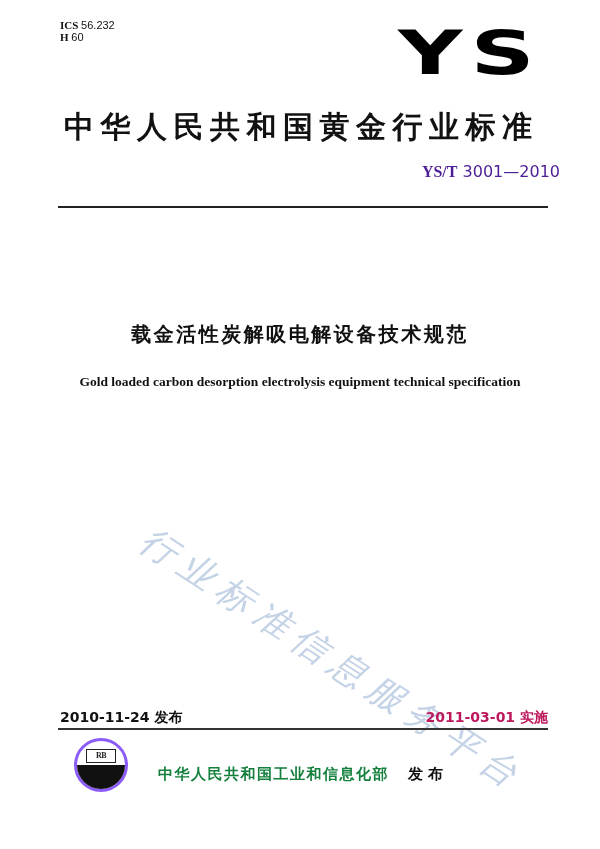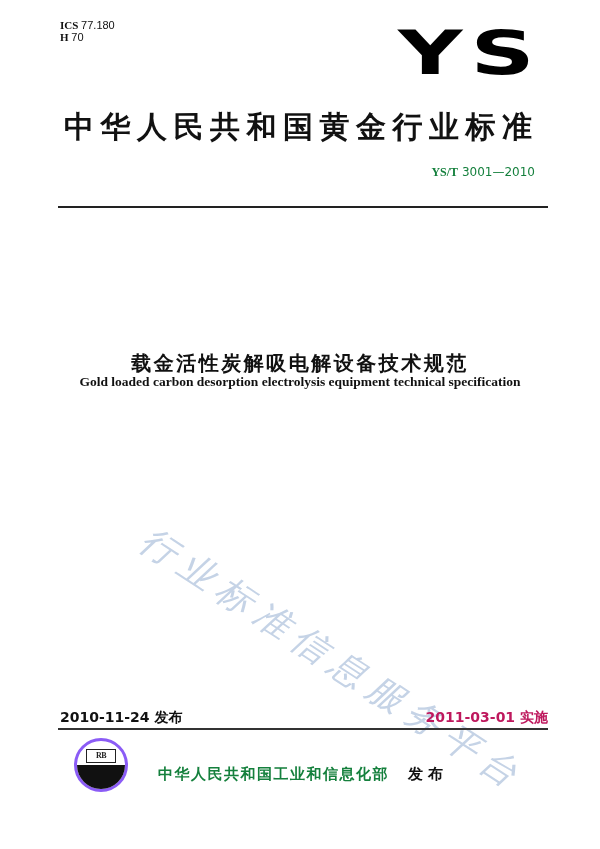--- a/index.html
+++ b/index.html
@@ -20,31 +20,31 @@
     font-family: "DejaVu Sans", "Liberation Sans", sans-serif;
     font-weight: 900; font-size: 66px; line-height: 66px; letter-spacing: 6px;
     color: #000; transform: scaleX(1.35) scaleY(0.93); transform-origin: left top;
   }
   .std-title {
     left: 64px; top: 110px; width: 490px;
     font-size: 30px; line-height: 34px; font-weight: bold; letter-spacing: 6.5px;
     color: #111; white-space: nowrap;
   }
   .std-no {
-    right: 65px; top: 165px;
-    font-size: 12px; line-height: 14px; color: #15803d; white-space: nowrap;
+    right: 40px; top: 165px;
+    font-size: 16px; line-height: 14px; color: #4c1d95; white-space: nowrap;
   }
   .std-no .pre { font-family: "Liberation Serif", serif; font-weight: bold; }
   .rule { height: 2px; background: #222; }
   .rule.top { left: 58px; top: 206px; width: 490px; }
   .rule.bottom { left: 58px; top: 728px; width: 490px; height: 2px; background: #333; }
   .doc-title-cn {
     left: 0; width: 600px; top: 322px; text-align: center;
     font-size: 20px; line-height: 24px; font-weight: bold; letter-spacing: 2.5px;
-    color: #111; white-space: nowrap; margin-top: 29px;
+    color: #111; white-space: nowrap;
   }
   .doc-title-en {
     left: 0; width: 600px; top: 374px; text-align: center;
     font-family: "Liberation Serif", "DejaVu Serif", serif;
     font-size: 13.5px; line-height: 16px; font-weight: bold; color: #111; white-space: nowrap;
   }
   .watermark {
     left: 155px; top: 520px;
     font-family: "DejaVu Sans", sans-serif;
     font-size: 36px; line-height: 40px; letter-spacing: 9px; color: #c5d3e6;
@@ -75,25 +75,25 @@
     left: 408px; top: 765px; font-size: 15px; line-height: 18px; font-weight: bold;
     letter-spacing: 5px; color: #111; white-space: nowrap;
   }
 </style>
 </head>
 <body>
 
 <div class="abs ics">
   <div>
     <span>ICS</span>
-    <span class="num">77.180</span>
+    <span class="num">56.232</span>
   </div>
   <div>
     <span>H</span>
-    <span class="num">70</span>
+    <span class="num">60</span>
   </div>
 </div>
 
 <div class="abs logo">YS</div>
 
 <div class="abs std-title">中华人民共和国黄金行业标准</div>
 
 <div class="abs std-no">
   <span class="pre">YS/T</span>
   <span>3001—2010</span>

